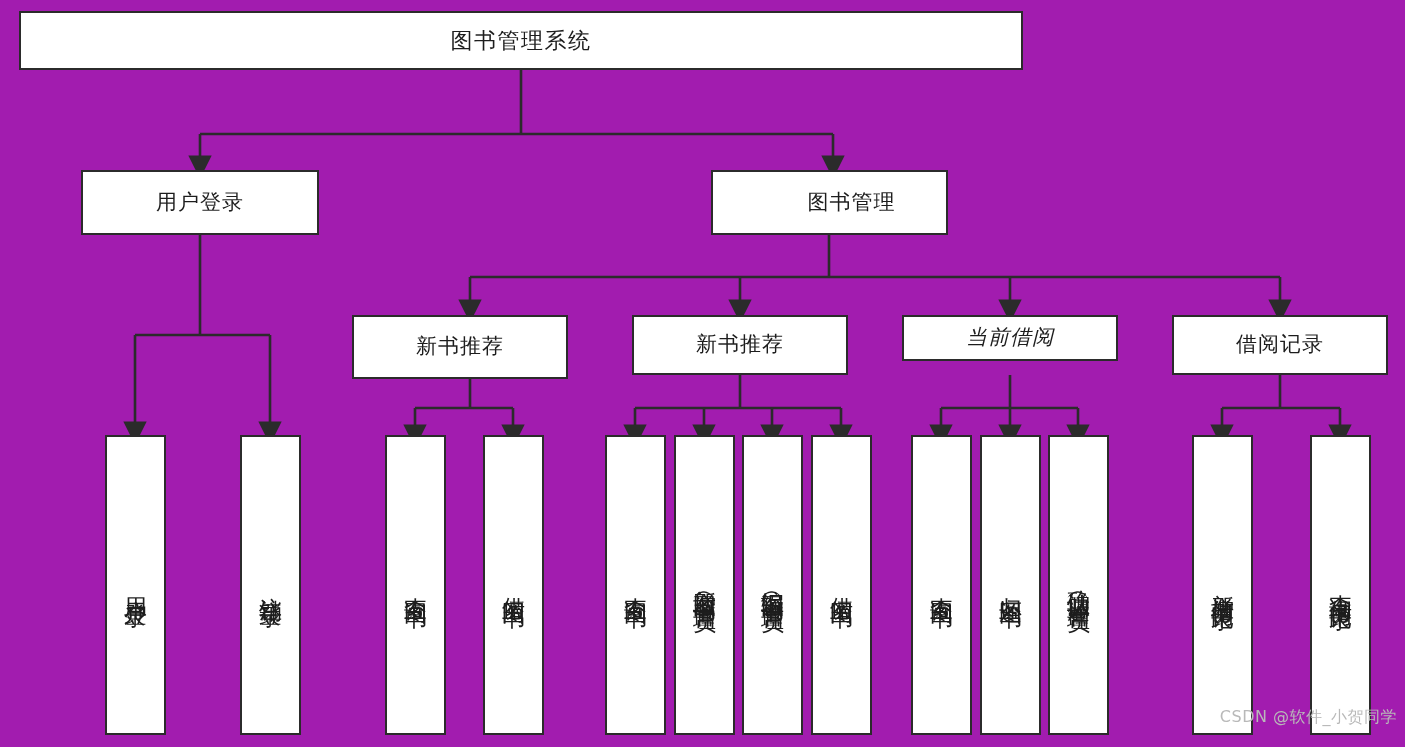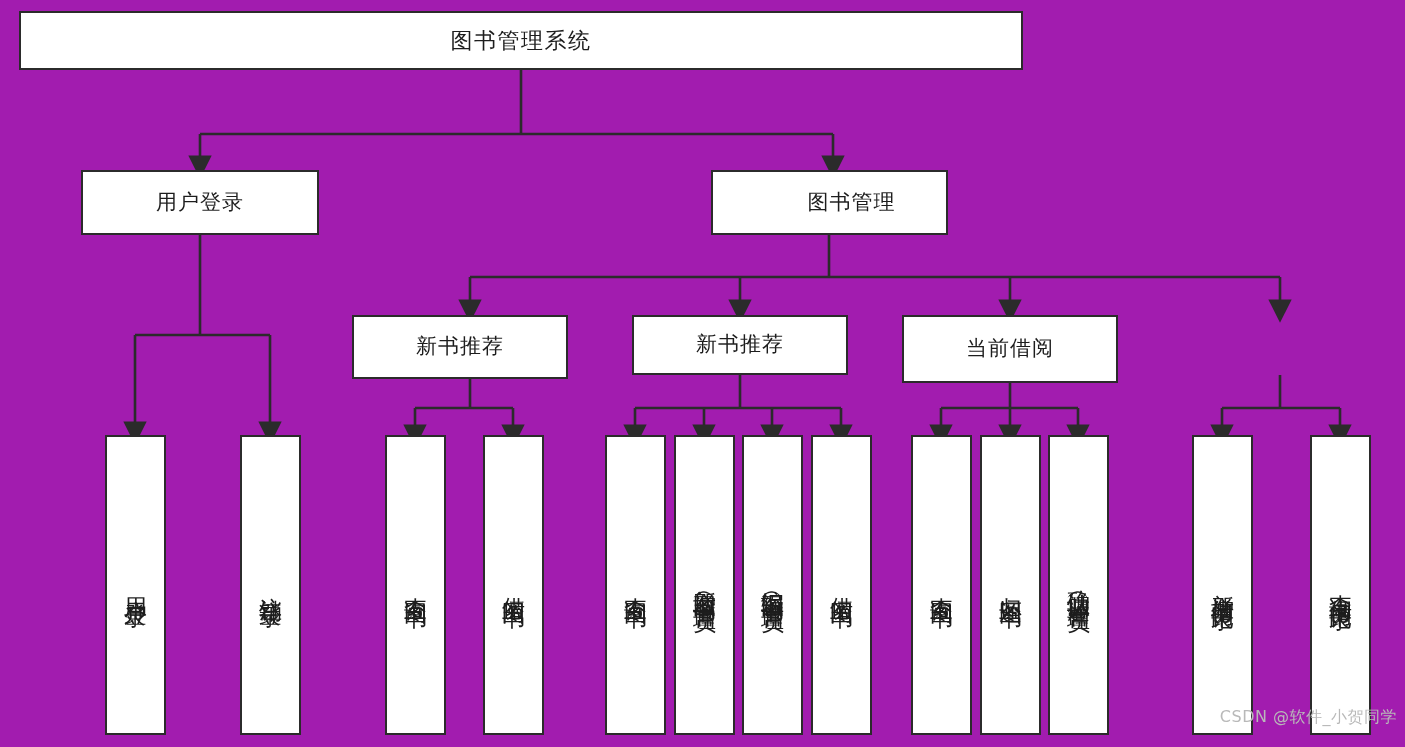--- a/index.html
+++ b/index.html
@@ -144,24 +144,27 @@
   </div>
 
   <div class="node h" style="left:352px; top:315px; width:216px; height:64px;">
     <span class="lbl">新书推荐</span>
   </div>
 
   <div class="node h" style="left:632px; top:315px; width:216px; height:60px;">
     <span class="lbl">新书推荐</span>
   </div>
 
-  <div class="node h" style="left:902px; top:315px; width:216px; height:68px;">
+  <div class="node h" style="left:902px; top:315px; width:216px; height:46px;font-style:italic;">
     <span class="lbl">当前借阅</span>
   </div>
 
+  <div class="node h" style="left:1172px; top:315px; width:216px; height:60px;">
+    <span class="lbl">借阅记录</span>
+  </div>
 
   <div class="node v" style="left:105px; top:435px; width:61px; height:300px;">
     <span class="lbl">用户登录</span>
   </div>
 
   <div class="node v" style="left:240px; top:435px; width:61px; height:300px;">
     <span class="lbl">注销登录</span>
   </div>
 
   <div class="node v" style="left:385px; top:435px; width:61px; height:300px;">

